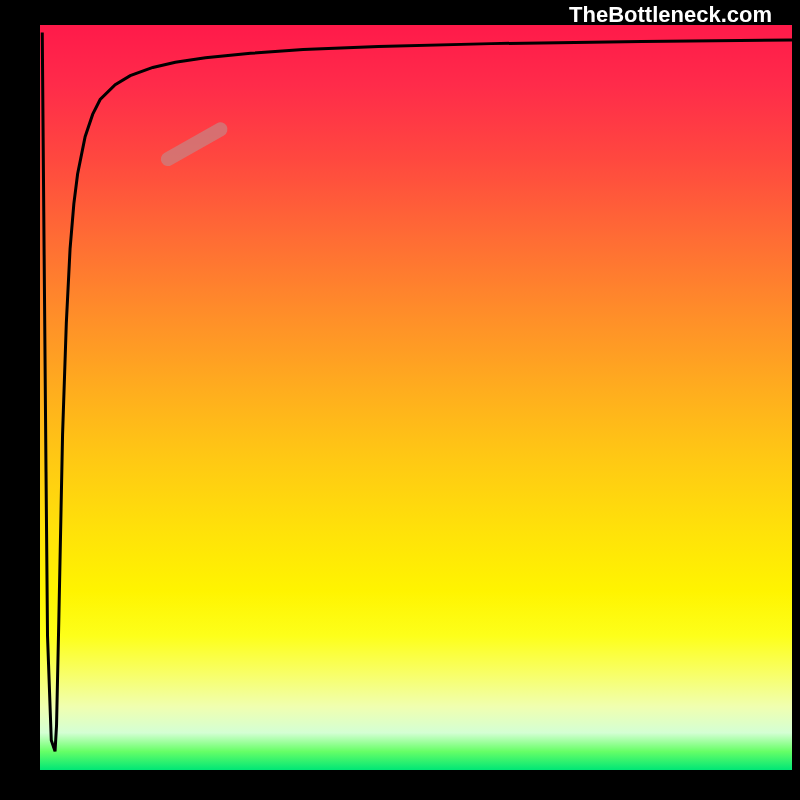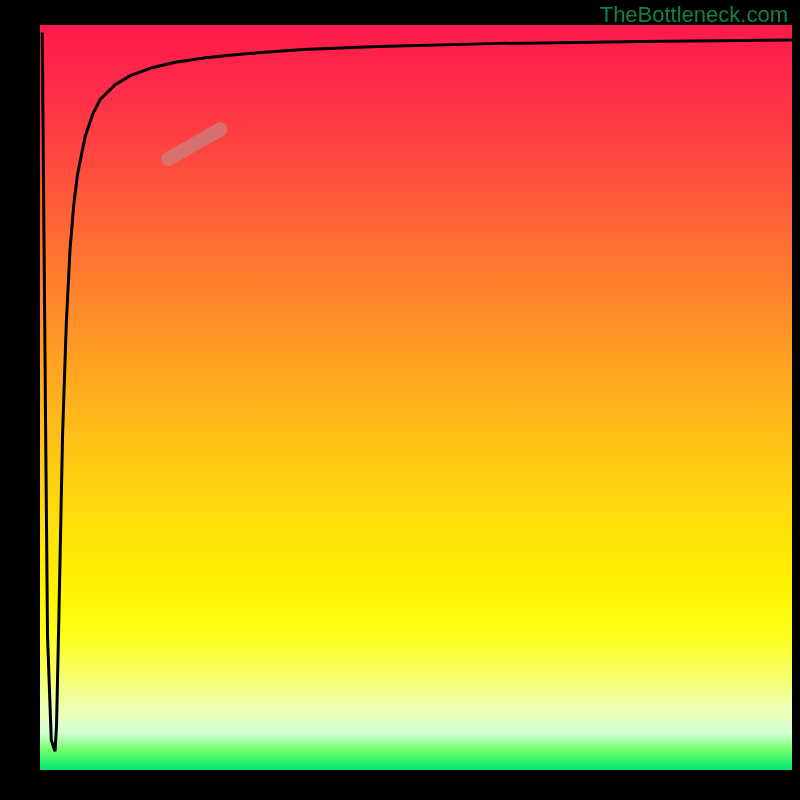--- a/index.html
+++ b/index.html
@@ -7,24 +7,24 @@
     width: 800px;
     height: 800px;
     background: #000;
     position: relative;
     overflow: hidden;
     font-family: Arial, sans-serif;
   }
   .watermark {
     position: absolute;
     top: 2px;
-    right: 12px;
-    color: #15803d;
+    right: 28px;
+    color: #ffffff;
     font-size: 22px;
-    font-weight: 400;
+    font-weight: 700;
     z-index: 10;
   }
   .plot-area {
     position: absolute;
     left: 40px;
     top: 25px;
     width: 752px;
     height: 745px;
     background: linear-gradient(to bottom,
       #ff1a4a 0%,

